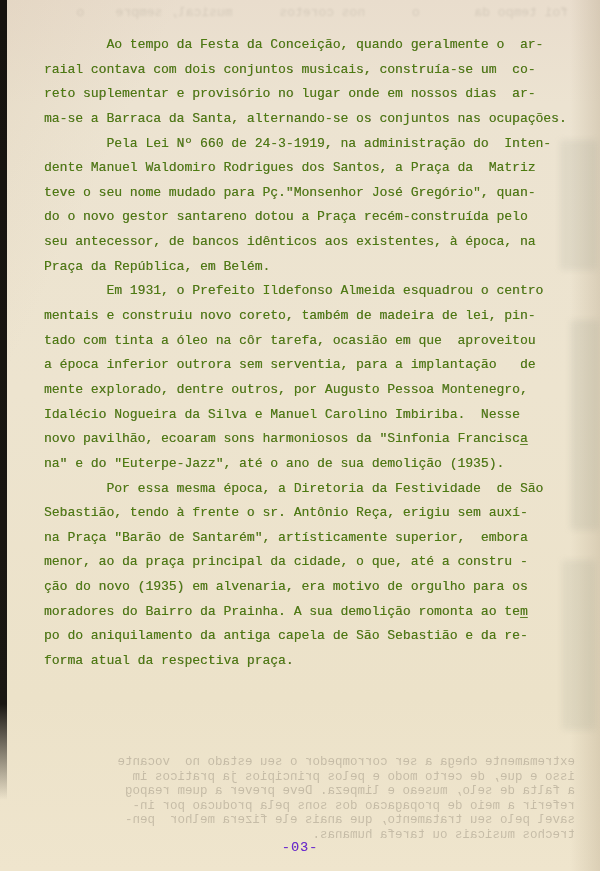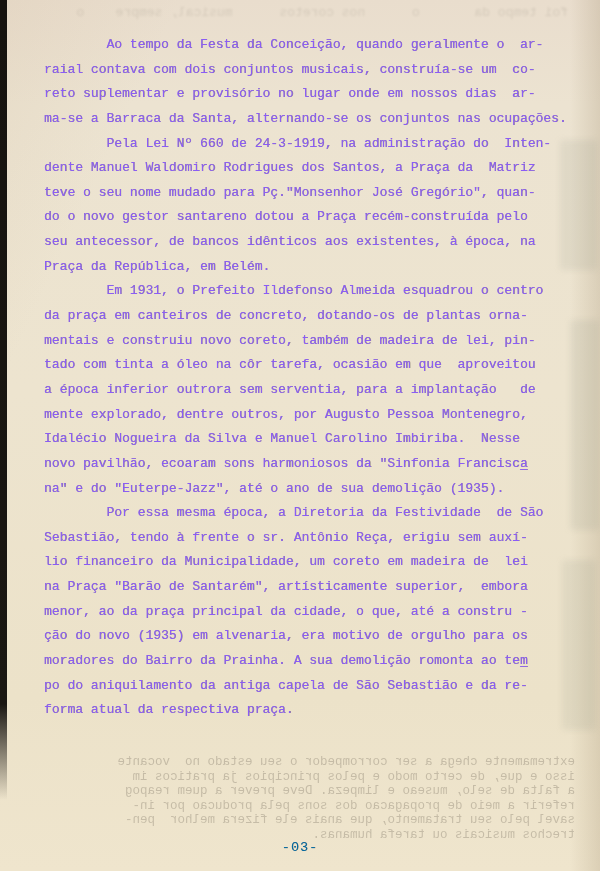--- a/index.html
+++ b/index.html
@@ -31,21 +31,21 @@
     width: 7px; height: 800px;
     background: linear-gradient(to bottom,
       #16130f 0%, #1a1712 88%, rgba(26,23,18,0) 100%);
   }
   
   .textblock {
     position: absolute;
     left: 44px;
     top: 33px;
     width: 530px;
-    color: #8b5cf6;
+    color: #4d7c0f;
     text-shadow: 0.3px 0.3px 0.3px rgba(78,71,64,0.55);
   }
   .line {
     white-space: pre;
     font-size: 13px;
     line-height: 24.65px;
     height: 24.65px;
   }
   
   .bleed-top {
@@ -91,21 +91,21 @@
   .smudge-3 { right: 4px; top: 560px;  width: 34px; height: 170px; }
   
   .page-number {
     position: absolute;
     top: 840px;
     left: 0;
     width: 600px;
     text-align: center;
     font-size: 13.5px;
     letter-spacing: 1px;
-    color: #0369a1;
+    color: #6d28d9;
     text-shadow: 0.3px 0.3px 0.3px rgba(78,71,64,0.5);
   }
 </style>
 </head>
 <body>
 
 <div class="edge-left"></div>
 <div class="right-vignette"></div>
 <div class="smudge smudge-1"></div>
 <div class="smudge smudge-2"></div>
@@ -125,33 +125,31 @@
     <div>
       <div class="line">        Pela Lei Nº 660 de 24-3-1919, na administração do  Inten-</div>
       <div class="line">dente Manuel Waldomiro Rodrigues dos Santos, a Praça da  Matriz</div>
       <div class="line">teve o seu nome mudado para Pç."Monsenhor José Gregório", quan-</div>
       <div class="line">do o novo gestor santareno dotou a Praça recém-construída pelo</div>
       <div class="line">seu antecessor, de bancos idênticos aos existentes, à época, na</div>
       <div class="line">Praça da República, em Belém.</div>
     </div>
     <div>
       <div class="line">        Em 1931, o Prefeito Ildefonso Almeida esquadrou o centro</div>
-      <div class="line">da praça em canteiros de concreto, dotando-os de plantas orna-</div>
       <div class="line">mentais e construiu novo coreto, também de madeira de lei, pin-</div>
       <div class="line">tado com tinta a óleo na côr tarefa, ocasião em que  aproveitou</div>
       <div class="line">a época inferior outrora sem serventia, para a implantação   de</div>
       <div class="line">mente explorado, dentre outros, por Augusto Pessoa Montenegro,</div>
       <div class="line">Idalécio Nogueira da Silva e Manuel Carolino Imbiriba.  Nesse</div>
       <div class="line">novo pavilhão, ecoaram sons harmoniosos da "Sinfonia Francisca̲</div>
       <div class="line">na" e do "Euterpe-Jazz", até o ano de sua demolição (1935).</div>
     </div>
     <div>
       <div class="line">        Por essa mesma época, a Diretoria da Festividade  de São</div>
       <div class="line">Sebastião, tendo à frente o sr. Antônio Reça, erigiu sem auxí-</div>
-      <div class="line">lio financeiro da Municipalidade, um coreto em madeira de  lei</div>
       <div class="line">na Praça "Barão de Santarém", artísticamente superior,  embora</div>
       <div class="line">menor, ao da praça principal da cidade, o que, até a constru -</div>
       <div class="line">ção do novo (1935) em alvenaria, era motivo de orgulho para os</div>
       <div class="line">moradores do Bairro da Prainha. A sua demolição romonta ao tem̲</div>
       <div class="line">po do aniquilamento da antiga capela de São Sebastião e da re-</div>
       <div class="line">forma atual da respectiva praça.</div>
     </div>
   </main>
 
 <div class="bleed-bottom">

